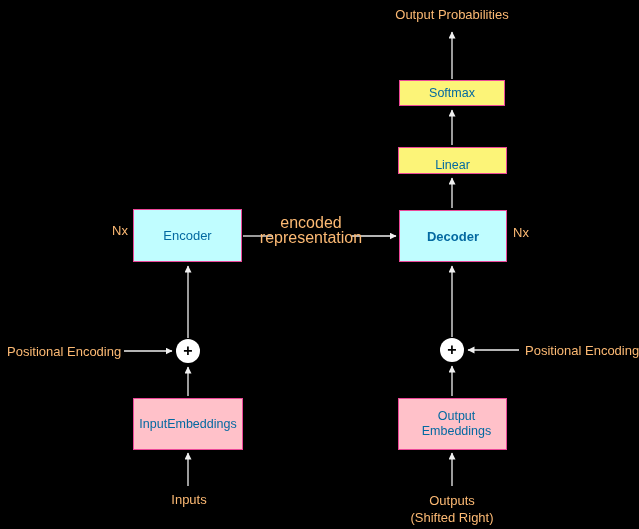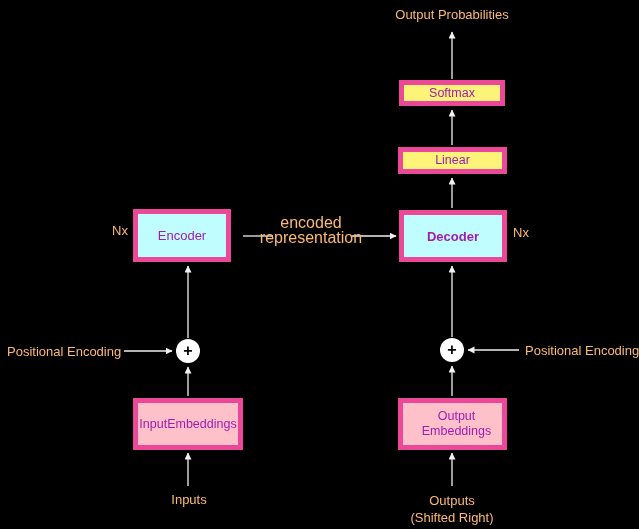--- a/index.html
+++ b/index.html
@@ -3,29 +3,29 @@
 <meta charset="utf-8">
 <style>
   html,body{margin:0;padding:0;background:#000;}
   .canvas{
     position:relative;width:639px;height:529px;background:#000000;overflow:hidden;
     font-family:"Liberation Sans", sans-serif;
   }
   .wires{position:absolute;left:0;top:0;width:639px;height:529px;}
   .node{
     position:absolute;display:flex;align-items:center;justify-content:center;
-    text-align:center;color:#a21caf;border:5px solid #ec4899;box-sizing:border-box;
+    text-align:center;color:#0369a1;border:1px solid #ec4899;box-sizing:border-box;
     font-size:12.5px;line-height:15px;
   }
   .yellow{background:#FCF478;}
   .cyan{background:#C0FDFF;}
   .pink{background:#FFC1C9;}
   .softmax{left:399px;top:80px;width:106px;height:26px;}
-  .linear{left:398px;top:147px;width:109px;height:27px;}
-  .encoder{left:133px;top:209px;width:98px;height:53px;font-size:13px;}
+  .linear{left:398px;top:147px;width:109px;height:27px;align-items:flex-end;}
+  .encoder{left:133px;top:209px;width:109px;height:53px;font-size:13px;}
   .decoder{left:399px;top:210px;width:108px;height:52px;font-size:13px;font-weight:bold;}
   .in-emb{left:133px;top:398px;width:110px;height:52px;flex-direction:row;}
   .out-emb{left:398px;top:398px;width:109px;height:52px;flex-direction:column;padding-left:8px;}
   .lbl{position:absolute;color:#fdba74;font-size:13px;white-space:nowrap;}
   .center-x{transform:translateX(-50%);text-align:center;}
   .title-top{left:452px;top:7px;}
   .nx-left{left:105px;top:223px;width:23px;text-align:right;}
   .nx-right{left:513px;top:225px;}
   .enc-rep{left:311px;top:215px;font-size:16px;line-height:15px;}
   .pos-left{left:7px;top:344px;}

